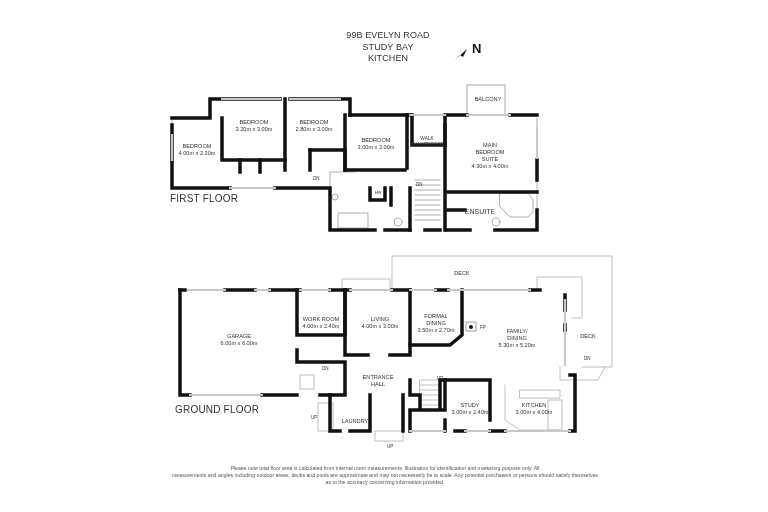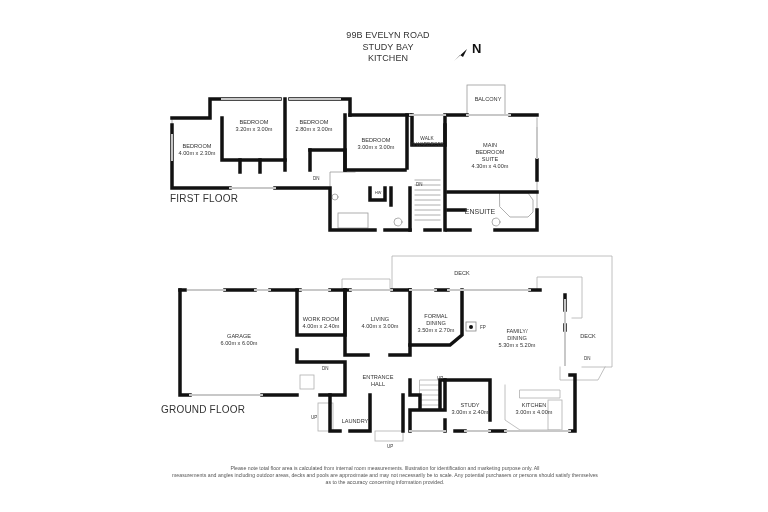--- a/index.html
+++ b/index.html
@@ -159,21 +159,21 @@
       <line x1="505" y1="431" x2="570" y2="431"></line>
       <line x1="565" y1="300" x2="565" y2="365"></line>
     </g>
 
     <rect x="466" y="322" width="10" height="9" stroke="#888" stroke-width="0.8"></rect>
     <circle cx="471" cy="327" r="2" fill="#111" stroke="none"></circle>
   </g>
 </svg>
 
 <div class="floor-label" style="left:170px;top:193px;">FIRST FLOOR</div>
-<div class="floor-label" style="left:161px;top:404px;">GROUND FLOOR</div>
+<div class="floor-label" style="left:175px;top:404px;">GROUND FLOOR</div>
 
 <div class="room-label" style="left:197px;top:143px;">
   <div>BEDROOM</div>
   <div>4.00m x 2.30m</div>
 </div>
 <div class="room-label" style="left:254px;top:119px;">
   <div>BEDROOM</div>
   <div>3.20m x 3.00m</div>
 </div>
 <div class="room-label" style="left:314px;top:119px;">

